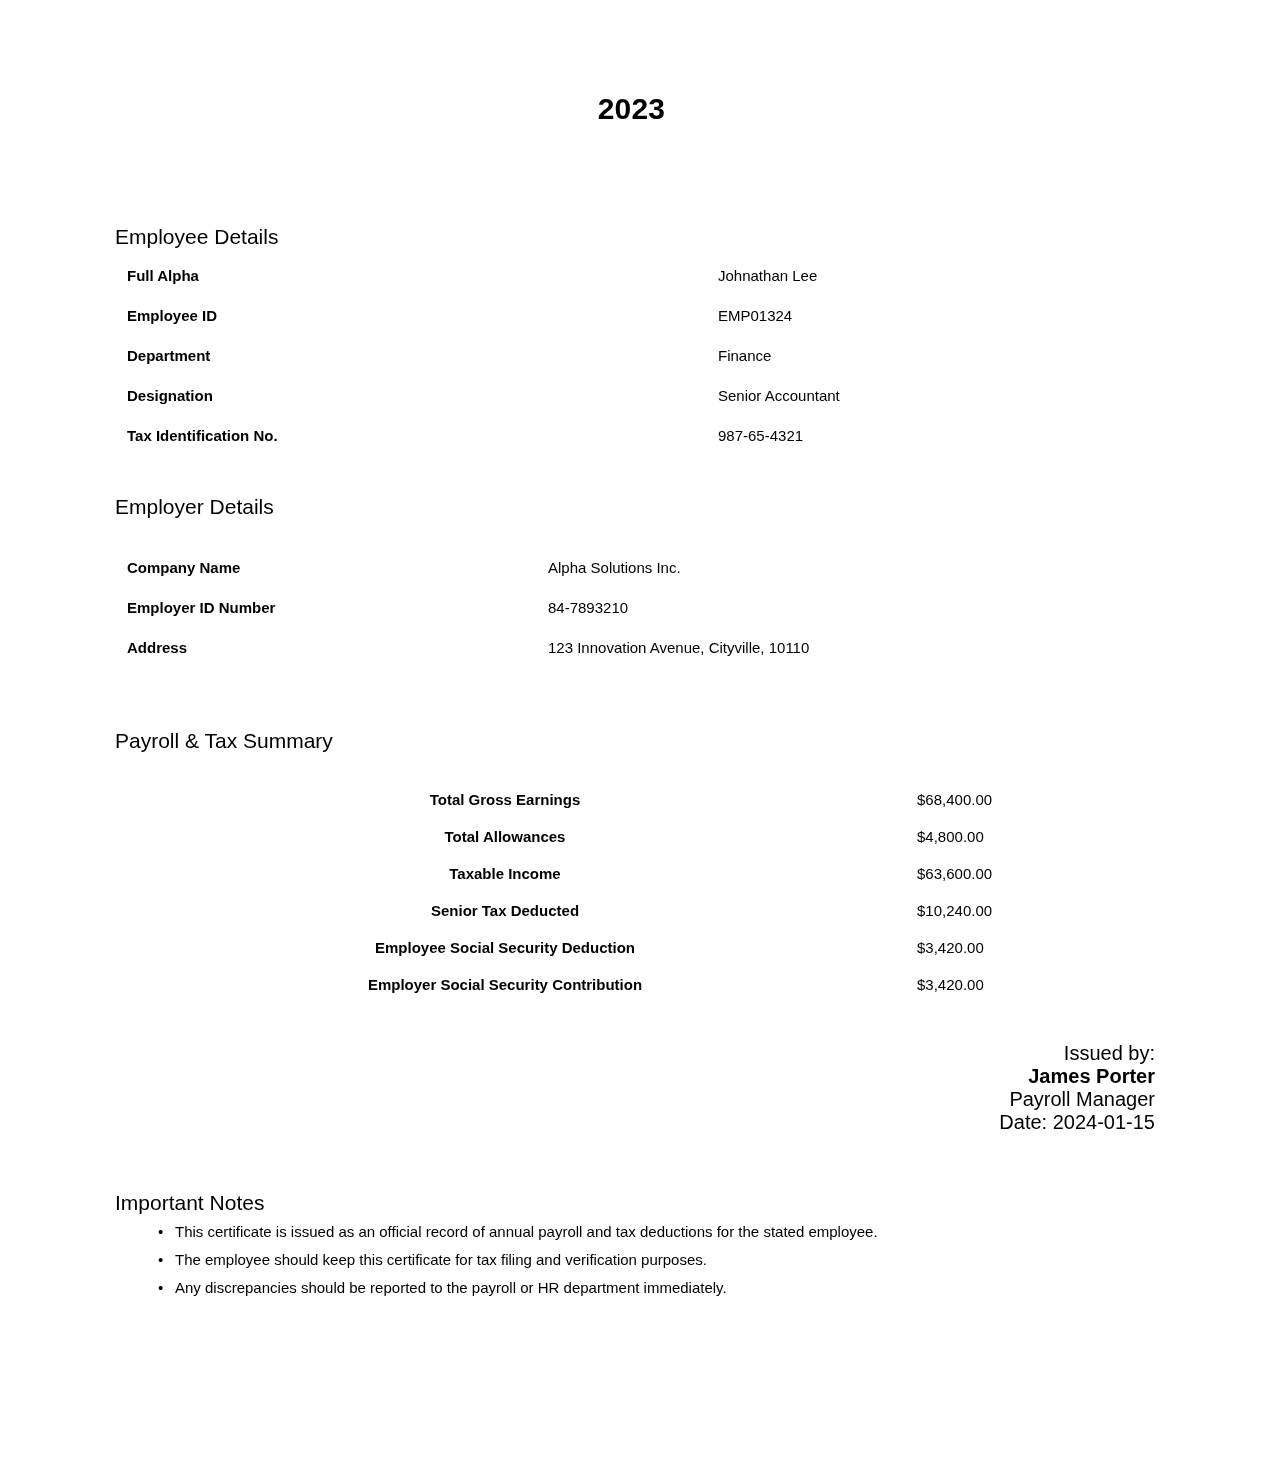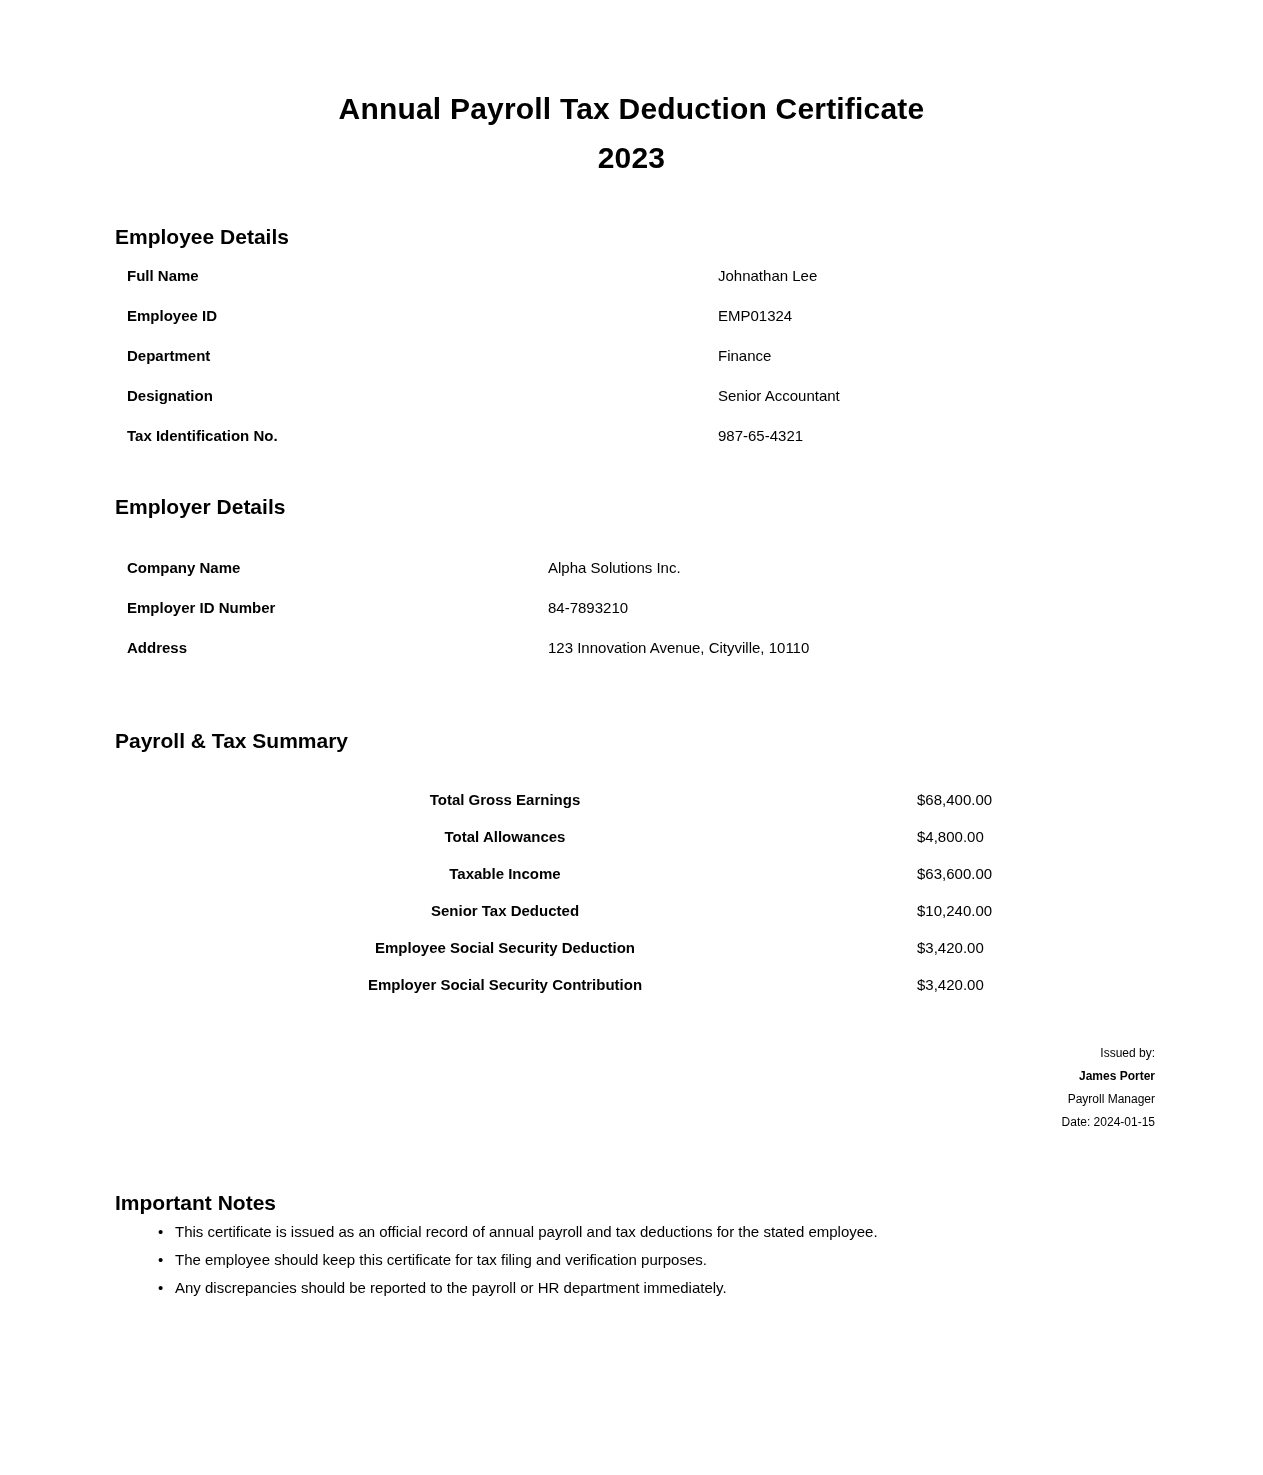--- a/index.html
+++ b/index.html
@@ -19,21 +19,21 @@
     text-align:center;
     font-size:30px;
     font-weight:700;
     line-height:49px;
     letter-spacing:0.2px;
   }
   .section-heading {
     position:absolute;
     left:115px;
     font-size:21px;
-    font-weight:700;
+    font-weight:400;
     line-height:28px;
   }
   .rows {
     position:absolute;
     left:115px;
     width:1040px;
   }
   .detail-row {
     display:flex;
     align-items:center;
@@ -67,21 +67,21 @@
     padding-left:10px;
     font-size:15px;
     font-weight:400;
   }
   .issued-block {
     position:absolute;
     left:115px;
     top:1042px;
     width:1040px;
     text-align:right;
-    font-size:12px;
+    font-size:20px;
     line-height:23px;
   }
   .issued-block .issuer-name { font-weight:700; }
   .notes-list {
     position:absolute;
     left:115px;
     top:1218px;
     width:1040px;
     margin:0;
     padding:0;
@@ -100,28 +100,27 @@
     font-size:15px;
     line-height:28px;
   }
 </style>
 </head>
 <body>
 
 <div class="page">
 
   <div class="doc-title">
-    <div>Annual Payroll Tax Deduction Certificate</div>
     <div>2023</div>
   </div>
 
   <h2 class="section-heading" style="top:206px;">Employee Details</h2>
   <div class="rows" style="top:255px;">
     <div class="detail-row emp">
-      <div class="label">Full Name</div>
+      <div class="label">Full Alpha</div>
       <div class="value">Johnathan Lee</div>
     </div>
     <div class="detail-row emp">
       <div class="label">Employee ID</div>
       <div class="value">EMP01324</div>
     </div>
     <div class="detail-row emp">
       <div class="label">Department</div>
       <div class="value">Finance</div>
     </div>

